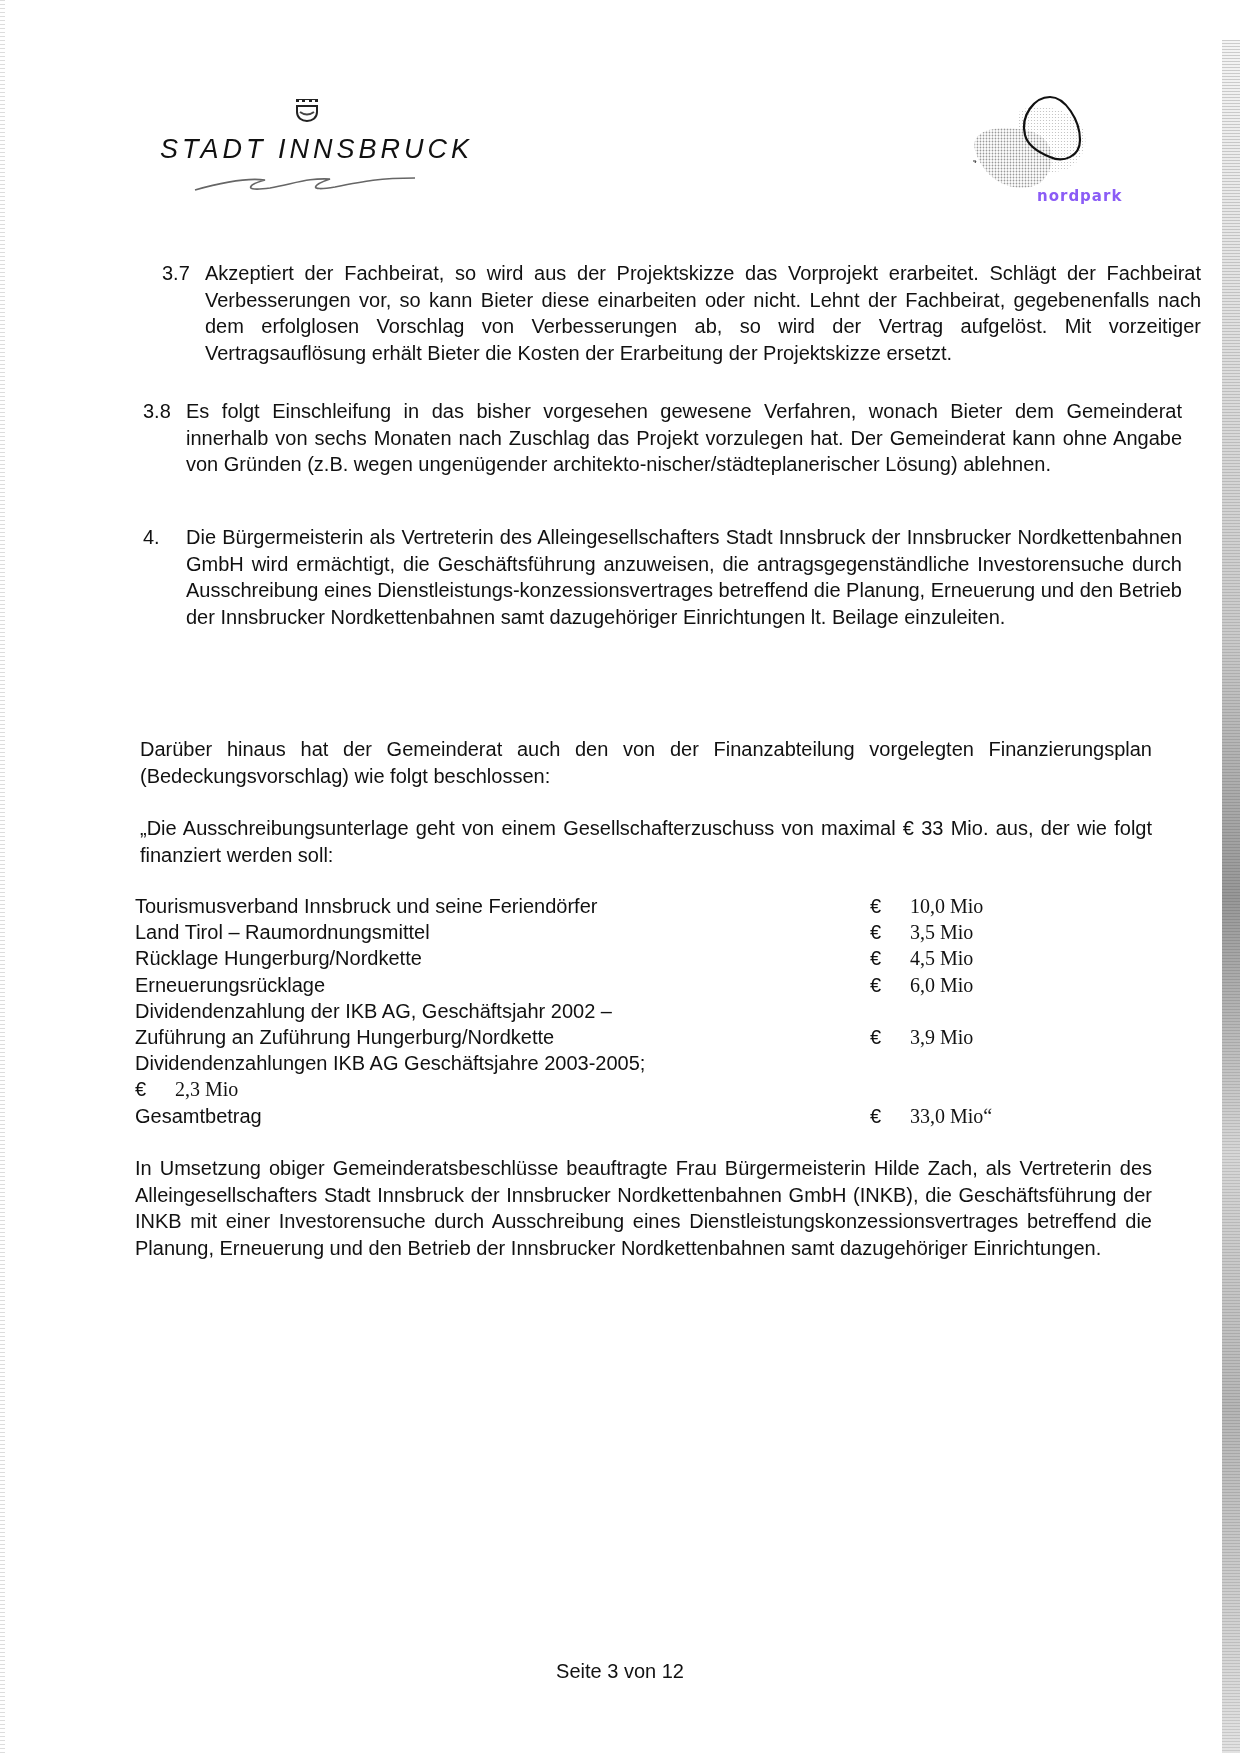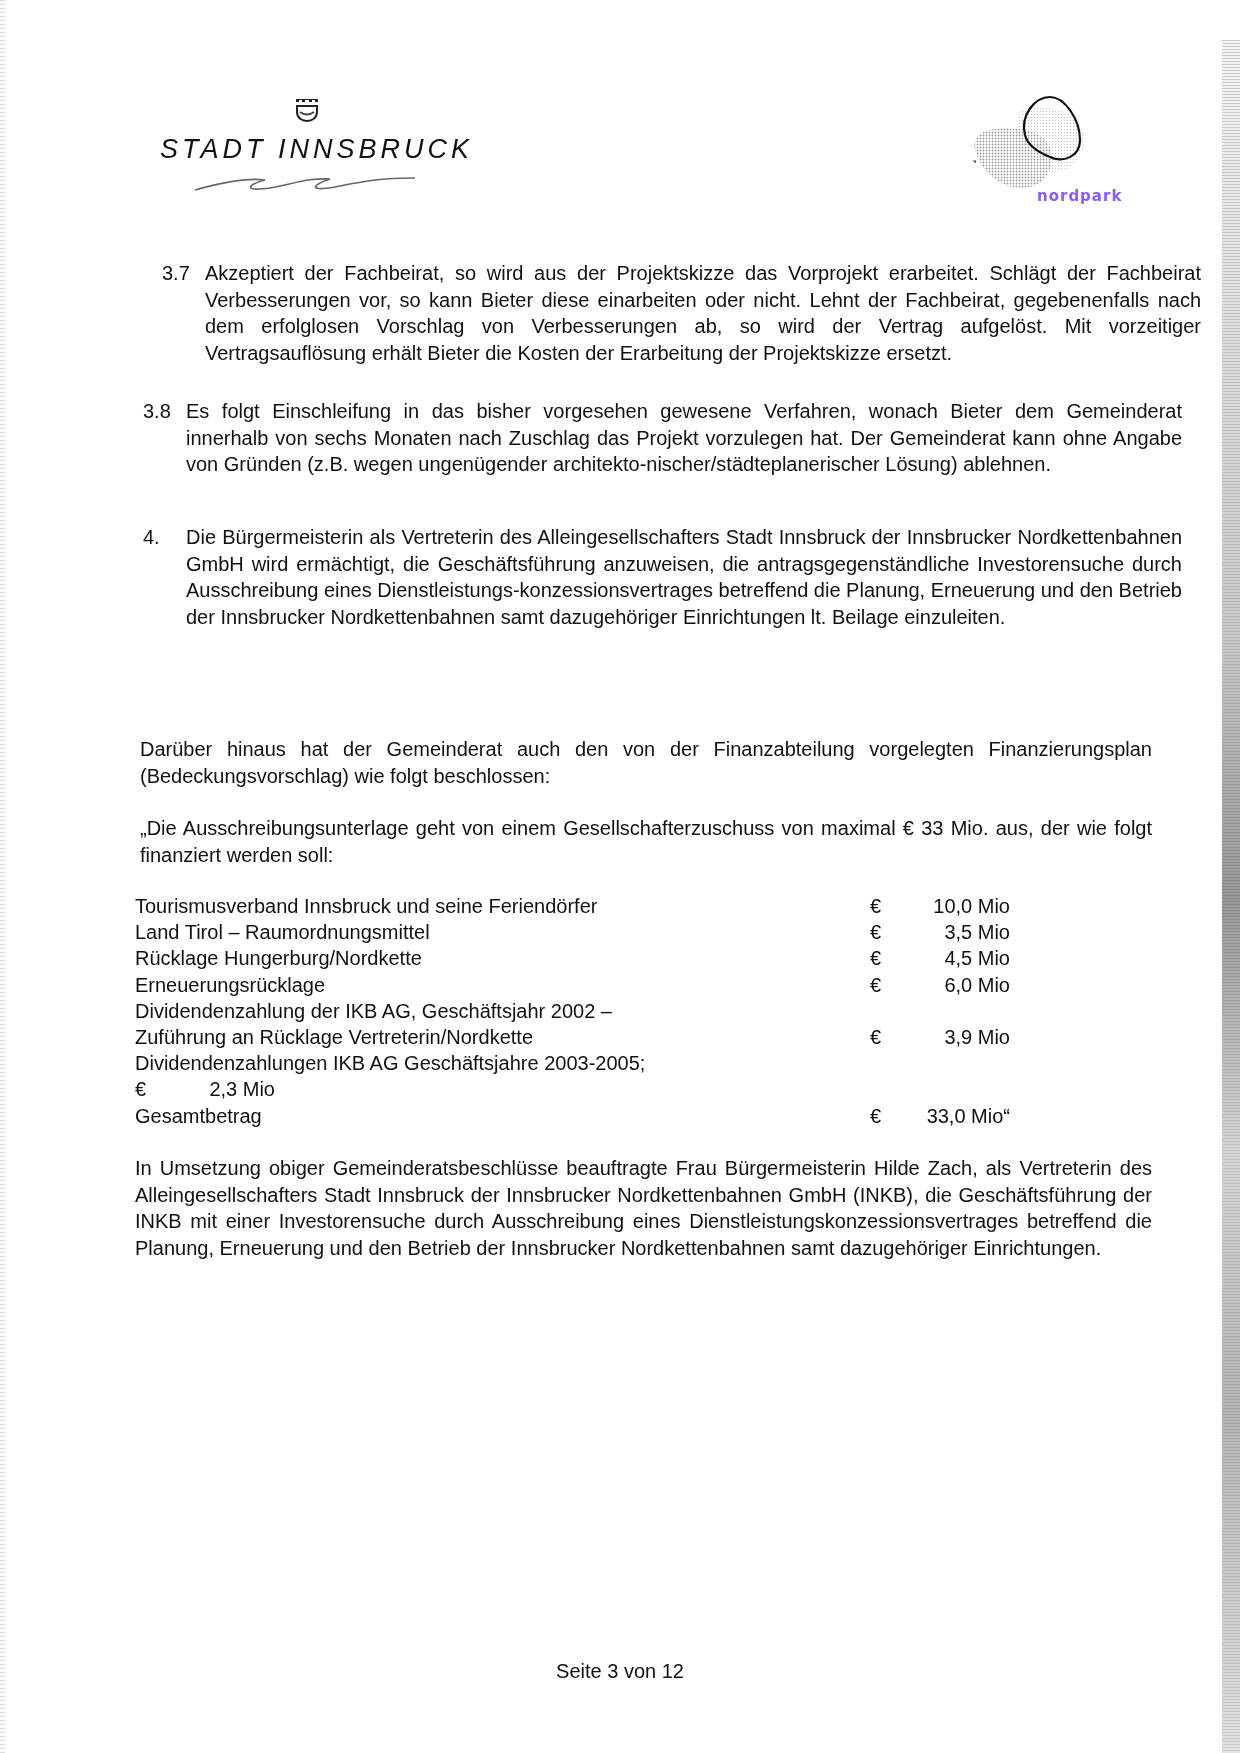--- a/index.html
+++ b/index.html
@@ -38,21 +38,21 @@
   .item-37 { position: absolute; top: 16px; left: 0; width: 996px; margin-left: 19px; }
   .item-38 { position: absolute; top: 154px; left: 0; width: 996px; }
   .item-4 { position: absolute; top: 280px; left: 0; width: 996px; }
   .para { position: absolute; font-size: 20px; line-height: 26.5px; text-align: justify; }
   .para-intro { left: 140px; top: 736px; width: 1012px; }
   .para-quote { left: 140px; top: 815px; width: 1012px; }
   .finance { position: absolute; left: 135px; top: 893px; width: 900px; font-size: 20px; line-height: 26.2px; }
   .fin-row { display: flex; position: relative; }
   .fin-label { width: 735px; }
   .fin-currency { width: 40px; }
-  .fin-amount { width: 100px; text-align: right; white-space: nowrap; }
+  .fin-amount { width: 100px; text-align: left; white-space: nowrap; font-family: Liberation Serif, serif; }
   .para-summary { left: 135px; top: 1155px; width: 1017px; }
   .footer { position: absolute; left: 0; width: 1240px; top: 1660px; text-align: center; font-size: 20px; }
 </style>
 </head>
 <body>
 
 <div class="scan-left"></div>
 <div class="scan-right"></div>
 
 <div class="logo-innsbruck">
@@ -125,21 +125,21 @@
     <span class="fin-label">Erneuerungsrücklage</span>
     <span class="fin-currency">€</span>
     <span class="fin-amount">6,0 Mio</span>
   </div>
   <div class="fin-row">
     <span class="fin-label">Dividendenzahlung der IKB AG, Geschäftsjahr 2002 –</span>
     <span class="fin-currency"></span>
     <span class="fin-amount"></span>
   </div>
   <div class="fin-row">
-    <span class="fin-label">Zuführung an Rücklage Vertreterin/Nordkette</span>
+    <span class="fin-label">Zuführung an Zuführung Hungerburg/Nordkette</span>
     <span class="fin-currency">€</span>
     <span class="fin-amount">3,9 Mio</span>
   </div>
   <div class="fin-row">
     <span class="fin-label">Dividendenzahlungen IKB AG Geschäftsjahre 2003-2005;</span>
     <span class="fin-currency"></span>
     <span class="fin-amount"></span>
   </div>
   <div class="fin-row">
     <span class="fin-currency">€</span>

